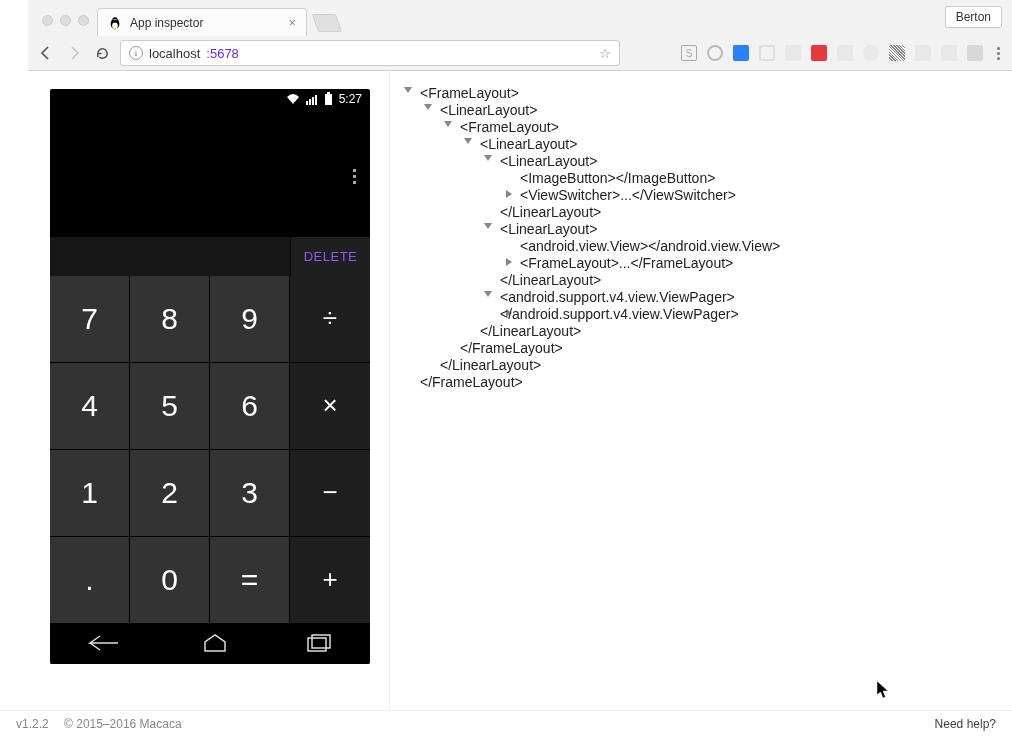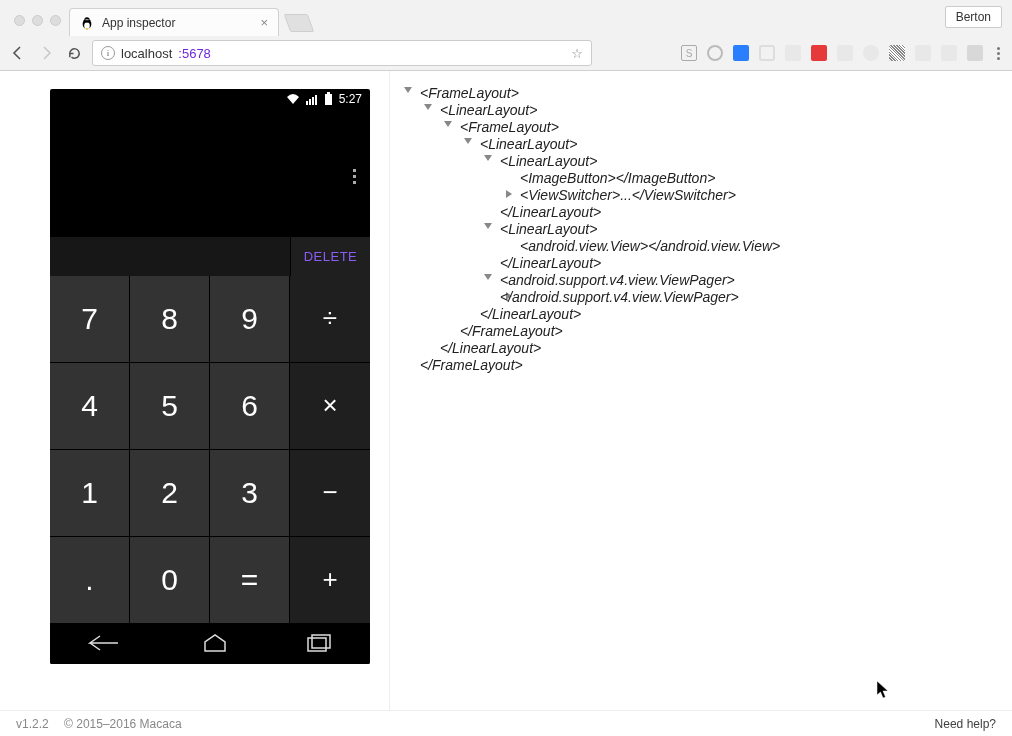--- a/index.html
+++ b/index.html
@@ -1,19 +1,19 @@
 <!DOCTYPE html>
 <html><head>
 <meta charset="utf-8">
 <style>
   * { box-sizing: border-box; margin: 0; padding: 0; }
   body { font-family: -apple-system, "Helvetica Neue", Arial, sans-serif; font-size: 13px; background: #fff; width: 1012px; height: 736px; overflow: hidden; position: relative; }
 
   
-  .browser-chrome { background: #f2f2f2; border-bottom: 1px solid #d0d0d0; }
+  .browser-chrome { background: #f2f2f2; border-bottom: 1px solid #d0d0d0; margin-left: 28px; }
   .tab-strip { display: flex; align-items: flex-end; height: 36px; padding-left: 6px; position: relative; }
   .mac-lights { display: flex; gap: 7px; padding: 0 8px 10px 8px; align-items: center; }
   .mac-light { width: 11px; height: 11px; border-radius: 50%; background: #ddd; border: 1px solid #ccc; }
   .tab { background: #fcfcfc; border: 1px solid #d0d0d0; border-bottom: none; border-radius: 4px 4px 0 0; height: 28px; display: flex; align-items: center; padding: 0 10px; gap: 8px; min-width: 210px; font-size: 12px; color: #333; }
   .tab .penguin { width: 14px; height: 14px; display:inline-block; }
   .tab .close { color: #888; font-size: 13px; margin-left: auto; }
   .new-tab { width: 24px; height: 18px; background: #e0e0e0; border: 1px solid #cfcfcf; border-radius: 2px; margin: 0 0 4px 8px; transform: skewX(20deg); }
   .profile-badge { position: absolute; right: 10px; top: 6px; background: #fff; border: 1px solid #ccc; border-radius: 2px; padding: 3px 10px; font-size: 12px; color: #333; }
 
   .toolbar { display: flex; align-items: center; height: 34px; padding: 0 8px; gap: 8px; }
@@ -48,21 +48,21 @@
 
   .calc-grid { display:grid; grid-template-columns: repeat(3, 1fr) 80px; grid-template-rows: repeat(4, 86px); gap:1px; background:#000; }
   .calc-btn { background:#333; color:#fff; display:flex; align-items:center; justify-content:center; font-size:30px; font-weight:300; }
   .calc-btn.op { background:#1f1f1f; font-size:26px; }
 
   .navbar { height: 46px; background:#000; display:flex; align-items:center; justify-content:space-around; }
   .navbar svg { stroke:#ddd; fill:none; stroke-width:1.5; }
 
   
   .tree-panel { flex:1; padding: 14px 10px; font-family: "Helvetica Neue", Arial, sans-serif; font-size: 14px; color:#222; overflow:auto; }
-  .tree ul { list-style:none; padding-left: 20px; font-style: italic; }
+  .tree ul { list-style:none; padding-left: 20px; }
   .tree li { line-height: 17px; white-space: nowrap; position:relative; }
   .tree .tog { position:absolute; left:-16px; top: 2px; width:0; height:0; cursor:pointer; }
   .tree .tog.open { border-left:4px solid transparent; border-right:4px solid transparent; border-top:6px solid #888; }
   .tree .tog.closed { border-top:4px solid transparent; border-bottom:4px solid transparent; border-left:6px solid #888; left:-14px; top:3px; }
   .tree .tag { color:#222; }
 
   
   .footer { position:absolute; bottom:0; left:0; right:0; height:26px; border-top:1px solid #eee; display:flex; align-items:center; padding:0 16px; font-size:12px; color:#888; background:#fff;margin-top:47px; }
   .footer .help { margin-left:auto; color:#404040; }
 
@@ -224,20 +224,21 @@
                       <li><span class="tog open"></span><span class="tag">&lt;LinearLayout&gt;</span>
                         <ul>
                           <li><span class="tag">&lt;ImageButton&gt;&lt;/ImageButton&gt;</span></li>
                           <li><span class="tog closed"></span><span class="tag">&lt;ViewSwitcher&gt;...&lt;/ViewSwitcher&gt;</span></li>
                         </ul>
                       </li>
                       <li><span class="tag">&lt;/LinearLayout&gt;</span></li>
                       <li><span class="tog open"></span><span class="tag">&lt;LinearLayout&gt;</span>
                         <ul>
                           <li><span class="tag">&lt;android.view.View&gt;&lt;/android.view.View&gt;</span></li>
+                          <li><span class="tog closed"></span><span class="tag">&lt;FrameLayout&gt;...&lt;/FrameLayout&gt;</span></li>
                         </ul>
                       </li>
                       <li><span class="tag">&lt;/LinearLayout&gt;</span></li>
                       <li><span class="tog open"></span><span class="tag">&lt;android.support.v4.view.ViewPager&gt;</span>
                         <ul>
                           <li><span class="tog closed"></span></li>
                         </ul>
                       </li>
                       <li><span class="tag">&lt;/android.support.v4.view.ViewPager&gt;</span></li>
                     </ul>

